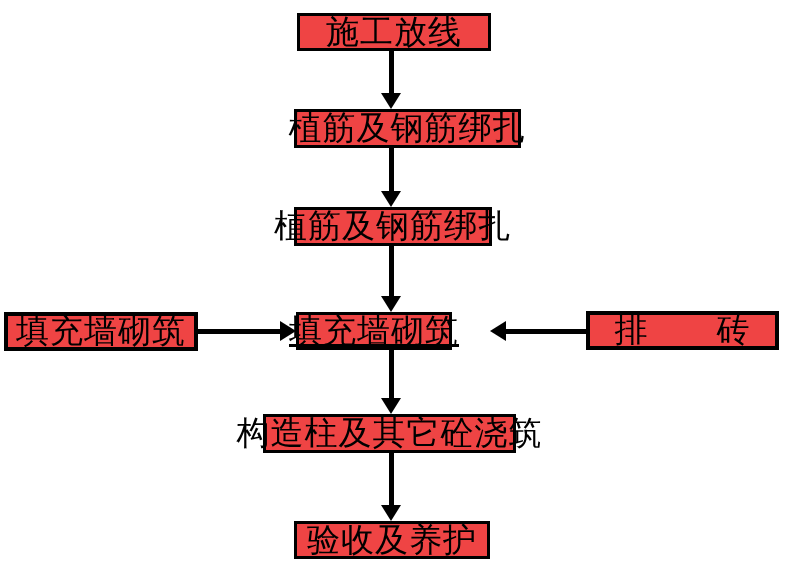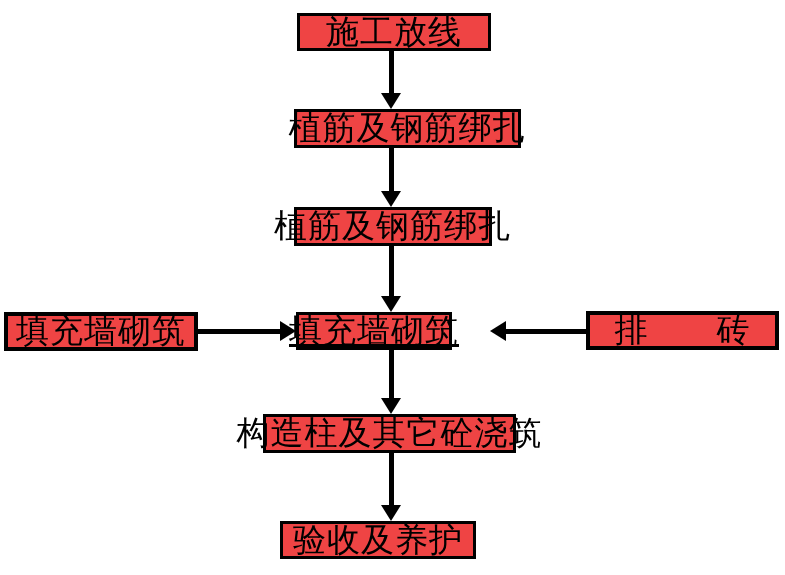--- a/index.html
+++ b/index.html
@@ -30,21 +30,21 @@
     font-family: "DejaVu Serif", serif;
   }
   
   .n-construction { left: 297px; top: 13px;  width: 194px; height: 38px; }
   .n-rebar        { left: 294px; top: 109px; width: 227px; height: 39px; }
   .n-inspection   { left: 294px; top: 207px; width: 198px; height: 39px; }
   .n-mortar       { left: 4px;   top: 312px; width: 194px; height: 39px; border-width: 4px; }
   .n-infill       { left: 296px; top: 312px; width: 156px; height: 38px; text-decoration: underline; }
   .n-brick        { left: 586px; top: 311px; width: 193px; height: 39px; border-width: 4px; }
   .n-column       { left: 263px; top: 414px; width: 253px; height: 39px; }
-  .n-acceptance   { left: 280px; top: 521px; width: 196px; height: 38px; }
+  .n-acceptance   { left: 294px; top: 521px; width: 196px; height: 38px; }
 
   
   .stem-v {
     position: absolute;
     width: 5px;
     background: #000000;
     left: 389px;
   }
   .head-down {
     position: absolute;

